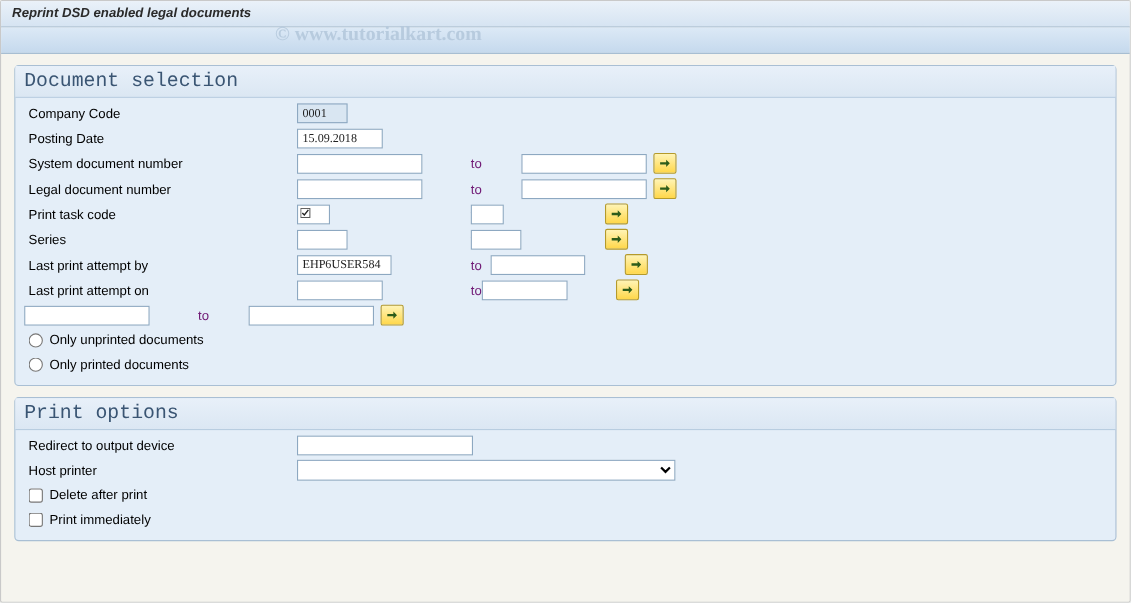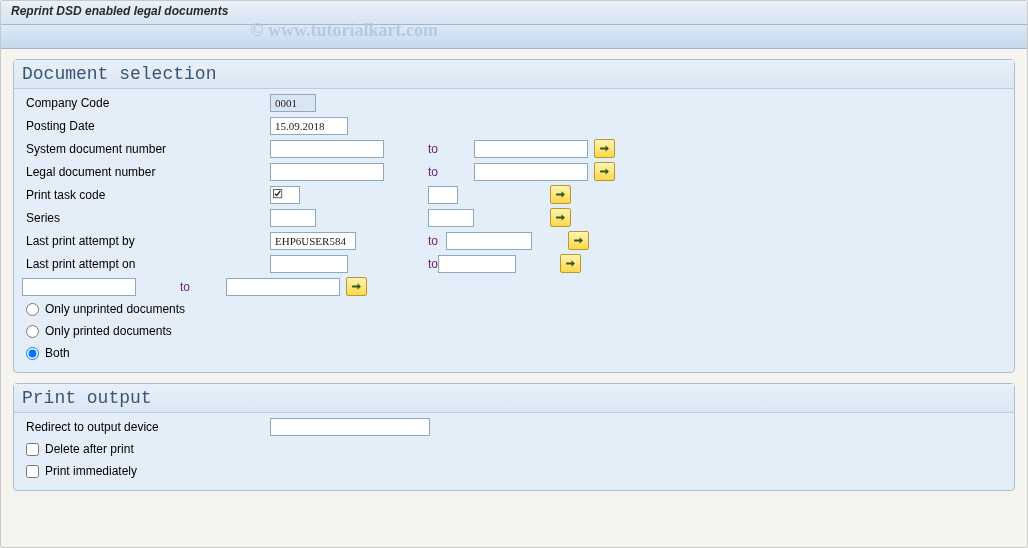--- a/index.html
+++ b/index.html
@@ -248,37 +248,37 @@
       </div>
 
       <div class="radio-row">
         <input type="radio" name="doc-filter" style="">
         <span>Only unprinted documents</span>
       </div>
       <div class="radio-row">
         <input type="radio" name="doc-filter" style="">
         <span>Only printed documents</span>
       </div>
-      <div class="radio-row">
-        <input type="radio" name="doc-filter" checked="" style="">
-        <span>Both</span>
-      </div>
 
     </div>
   </div>
 
   <div class="groupbox">
-    <div class="group-title">Print output</div>
+    <div class="group-title">Print options</div>
     <div class="group-body">
 
       <div class="row">
         <div class="lbl">Redirect to output device</div>
         <input class="fld fld-redirect" value="" style="">
       </div>
 
+      <div class="row">
+        <div class="lbl">Host printer</div>
+        <select class="fld-host"><option></option></select>
+      </div>
 
       <div class="check-row">
         <input type="checkbox" style="">
         <span>Delete after print</span>
       </div>
       <div class="check-row">
         <input type="checkbox" style="">
         <span>Print immediately</span>
       </div>
 

